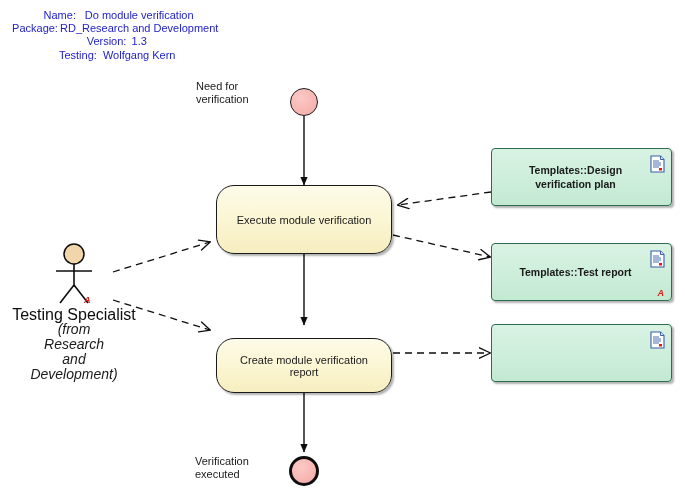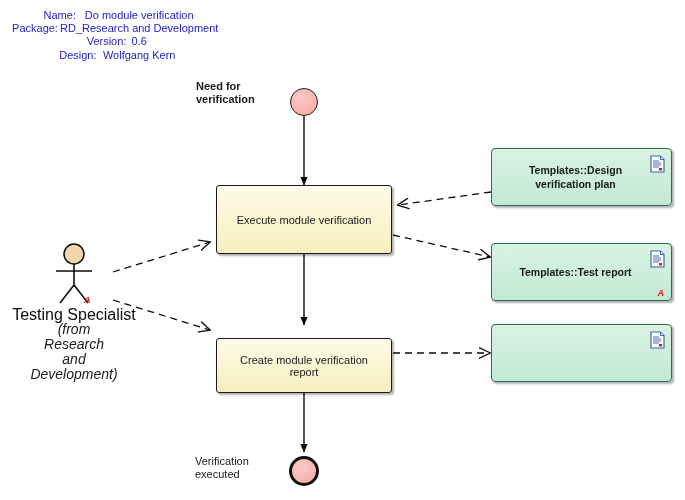--- a/index.html
+++ b/index.html
@@ -39,21 +39,21 @@
     left: 0; top: 0;
     width: 685px; height: 500px;
     pointer-events: none;
   }
 
   
   .action {
     position: absolute;
     box-sizing: border-box;
     border: 1px solid #1a1a1a;
-    border-radius: 3px;
+    border-radius: 18px;
     background: linear-gradient(to bottom, #fdfbe9 0%, #fbf6d4 48%, #f6eec0 100%);
     box-shadow: 2px 2px 2px rgba(0,0,0,0.30);
     display: flex;
     align-items: center;
     justify-content: center;
     text-align: center;
     font-size: 11px;
     color: #1a1a1a;
     padding: 0 10px;
   }
@@ -168,24 +168,24 @@
 <body>
 
 <div id="meta">
   <span class="row">
     <span class="k">Name:</span><span class="v">Do module verification</span>
   </span>
   <span class="row">
     <span class="k">Package:</span><span class="v">RD_Research and Development</span>
   </span>
   <span class="row">
-    <span class="k">Version:</span><span class="v">0.6</span>
-  </span>
-  <span class="row">
-    <span class="k">Design:</span><span class="v">Wolfgang Kern</span>
+    <span class="k">Version:</span><span class="v">1.3</span>
+  </span>
+  <span class="row">
+    <span class="k">Testing:</span><span class="v">Wolfgang Kern</span>
   </span>
 </div>
 
 <svg id="wires" viewBox="0 0 685 500" xmlns="http://www.w3.org/2000/svg">
   <defs>
     <marker id="solidhead" markerWidth="10" markerHeight="10" refX="8.4" refY="4" orient="auto" markerUnits="userSpaceOnUse">
       <path d="M0,0.2 L9,4 L0,7.8 Z" fill="#0d0d0d"></path>
     </marker>
     <marker id="openhead" markerWidth="13" markerHeight="12" refX="11.5" refY="6" orient="auto" markerUnits="userSpaceOnUse">
       <path d="M1,0.8 L12,6 L1,11.2" fill="none" stroke="#0d0d0d" stroke-width="1.3" stroke-linecap="round" stroke-linejoin="round"></path>
@@ -203,21 +203,21 @@
   <line x1="113" y1="300" x2="210" y2="330" stroke="#0d0d0d" stroke-width="1.3" stroke-dasharray="7,5" marker-end="url(#openhead)"></line>
 
   <line x1="491" y1="192" x2="398" y2="205" stroke="#0d0d0d" stroke-width="1.3" stroke-dasharray="7,5" marker-end="url(#openhead)"></line>
 
   <line x1="393" y1="235" x2="490" y2="257" stroke="#0d0d0d" stroke-width="1.3" stroke-dasharray="7,5" marker-end="url(#openhead)"></line>
 
   <line x1="393" y1="353" x2="490" y2="353" stroke="#0d0d0d" stroke-width="1.3" stroke-dasharray="7,5" marker-end="url(#openhead)"></line>
 </svg>
 
 <div class="node-initial" style="left:290px; top:88px;"></div>
-<div class="label" style="left:196px; top:80px; width:80px;font-weight:bold;">Need for
+<div class="label" style="left:196px; top:80px; width:80px;">Need for
 verification</div>
 
 <div class="action" style="left:216px; top:185px; width:176px; height:69px;">
   <span>Execute module verification</span>
 </div>
 
 <div class="action" style="left:216px; top:325px; width:176px; height:55px;margin-top:13px;">
   <span>Create module verification report</span>
 </div>
 

